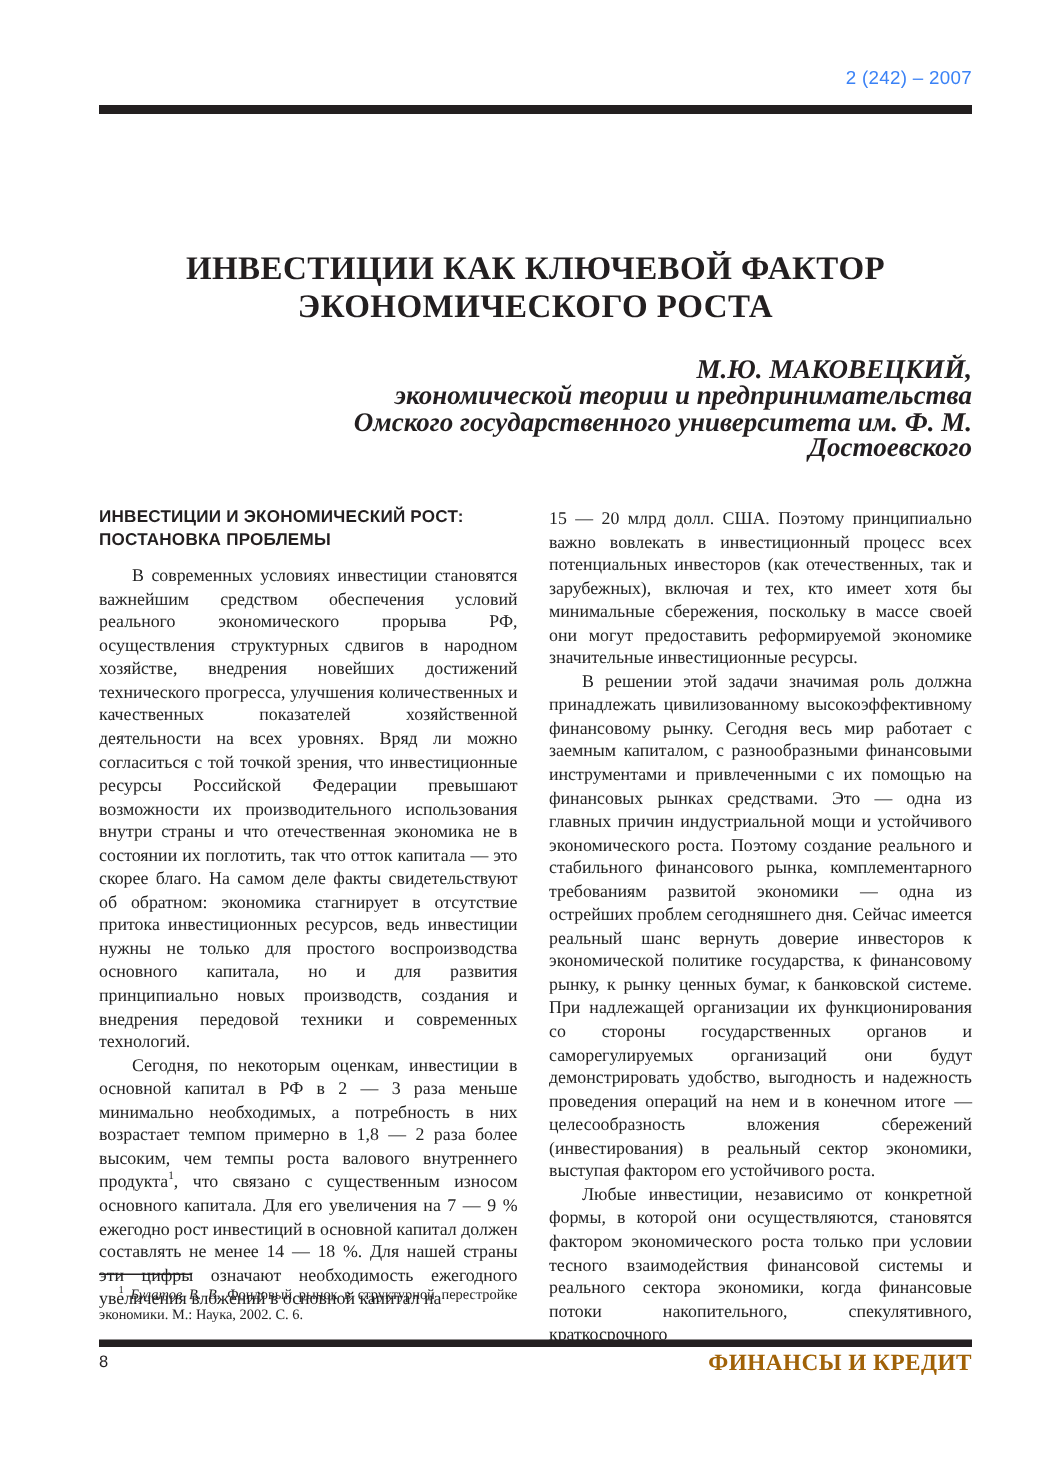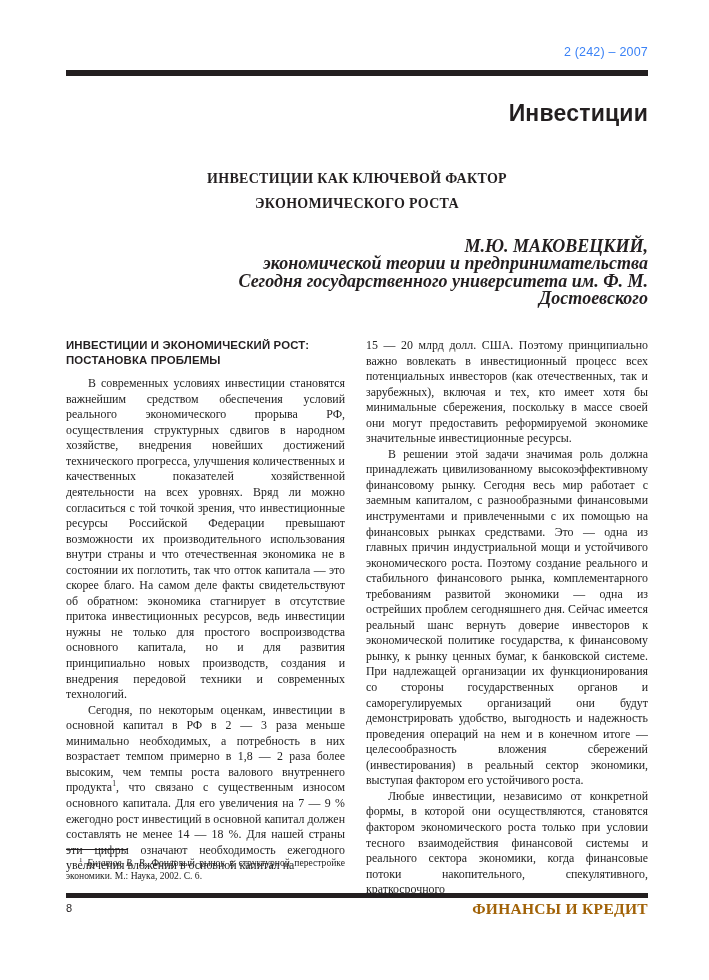--- a/index.html
+++ b/index.html
@@ -60,21 +60,21 @@
 
   
   .article-title {
     position: absolute;
     left: 86px;
     top: 166px;
     width: 542px;
     text-align: center;
     font-family: "Liberation Serif", serif;
     font-weight: bold;
-    font-size: 14px;
+    font-size: 22px;
     line-height: 25px;
     letter-spacing: 0.3px;
     color: #231f20;
   }
 
   
   .author-block {
     position: absolute;
     left: 180px;
     top: 238px;
@@ -196,31 +196,30 @@
   }
 </style>
 </head>
 <body>
 
 <div class="page">
 
   <div class="running-head">2 (242) – 2007</div>
   <div class="rule-top"></div>
 
-  <div class="section-label">Инвестиции</div>
 
   <div class="article-title">
     <span>ИНВЕСТИЦИИ КАК КЛЮЧЕВОЙ ФАКТОР</span><br>
     <span>ЭКОНОМИЧЕСКОГО РОСТА</span>
   </div>
 
   <div class="author-block">
     <span class="author-name">М.Ю. МАКОВЕЦКИЙ,</span>
     <span class="affil">экономической теории и предпринимательства</span>
-    <span class="affil">Сегодня государственного университета им. Ф. М. Достоевского</span>
+    <span class="affil">Омского государственного университета им. Ф. М. Достоевского</span>
   </div>
 
   <div class="col col-left">
     <div class="subhead">
       <span>ИНВЕСТИЦИИ И ЭКОНОМИЧЕСКИЙ РОСТ:</span><br>
       <span>ПОСТАНОВКА ПРОБЛЕМЫ</span>
     </div>
     <p class="body-par">В современных условиях инвестиции становятся важнейшим средством обеспечения условий реального экономического прорыва РФ, осуществления структурных сдвигов в народном хозяйстве, внедрения новейших достижений технического прогресса, улучшения количественных и качественных показателей хозяйственной деятельности на всех уровнях. Вряд ли можно согласиться с той точкой зрения, что инвестиционные ресурсы Российской Федерации превышают возможности их производительного использования внутри страны и что отечественная экономика не в состоянии их поглотить, так что отток капитала — это скорее благо. На самом деле факты свидетельствуют об обратном: экономика стагнирует в отсутствие притока инвестиционных ресурсов, ведь инвестиции нужны не только для простого воспроизводства основного капитала, но и для развития принципиально новых производств, создания и внедрения передовой техники и современных технологий.</p>
     <p class="body-par"><span>Сегодня, по некоторым оценкам, инвестиции в основной капитал в РФ в 2 — 3 раза меньше минимально необходимых, а потребность в них возрастает темпом примерно в 1,8 — 2 раза более высоким, чем темпы роста валового внутреннего продукта</span><sup class="fn-ref">1</sup><span>, что связано с существенным износом основного капитала. Для его увеличения на 7 — 9 % ежегодно рост инвестиций в основной капитал должен составлять не менее 14 — 18 %. Для нашей страны эти цифры означают необходимость ежегодного увеличения вложений в основной капитал на</span></p>
   </div>

